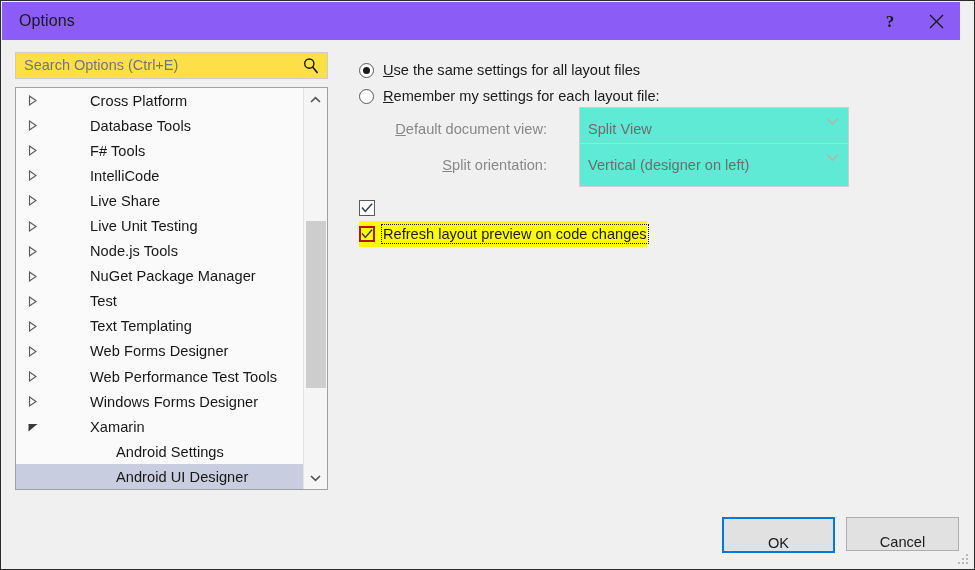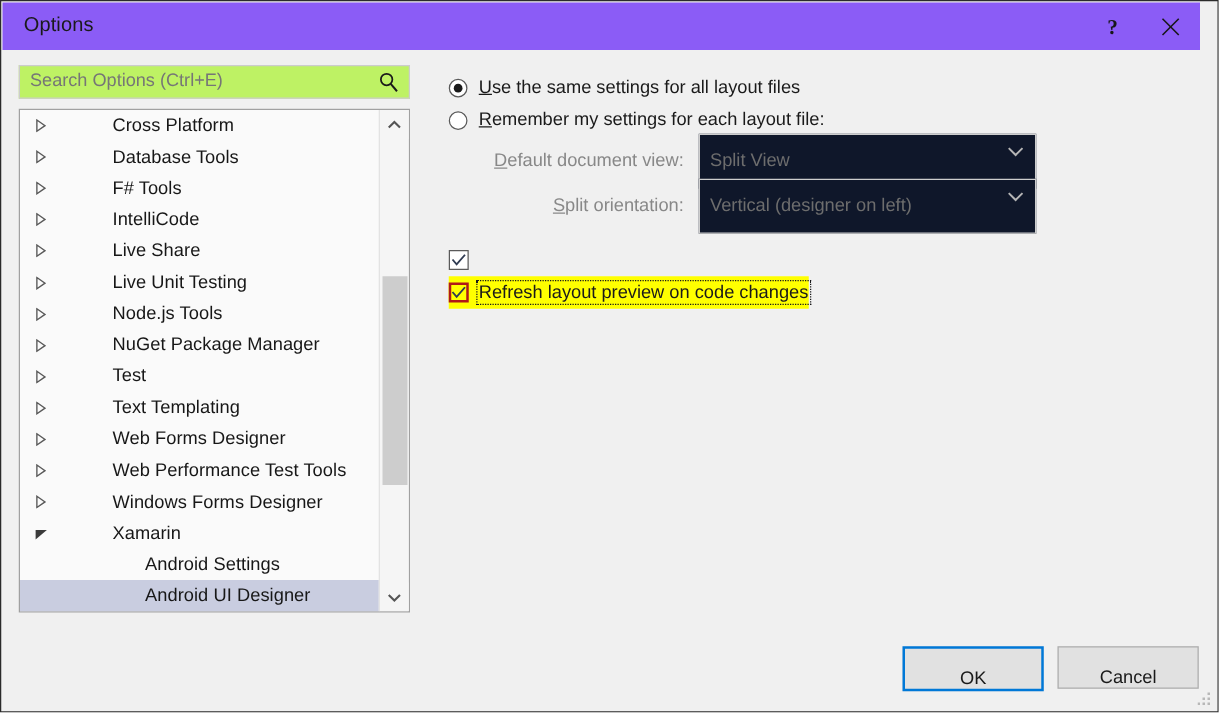--- a/index.html
+++ b/index.html
@@ -63,21 +63,21 @@
     font-weight: bold;
   }
 
   
   .search-box {
     position: absolute;
     left: 14px;
     top: 51px;
     width: 313px;
     height: 27px;
-    background: #bef264;
+    background: #fde047;
     border: 1px solid #cccccc;
     box-sizing: border-box;
   }
   .search-input {
     position: absolute;
     left: 8px;
     top: 4px;
     width: 270px;
     border: 0;
     outline: none;
@@ -218,35 +218,36 @@
     color: #1a1a1a;
   }
   .mn { text-decoration: underline; }
 
   .field-row {
     position: relative;
     display: flex;
     align-items: center;
     height: 32px;
     margin-top: 4px;
+    gap: 20px;
   }
   .field-label {
     width: 200px;
     text-align: right;
     padding-right: 12px;
     font-size: 14.6px;
     color: #888888;
     box-sizing: border-box;
     flex: 0 0 200px;
   }
   .combo {
     position: relative;
     width: 270px;
     height: 44px;
-    background: #0f172a;
+    background: #5eead4;
     border: 1px solid #cecece;
     box-sizing: border-box;
     display: flex;
     align-items: center;
     cursor: default;
   }
   .combo-value {
     padding-left: 8px;
     font-size: 14.6px;
     color: #6d6d6d;

